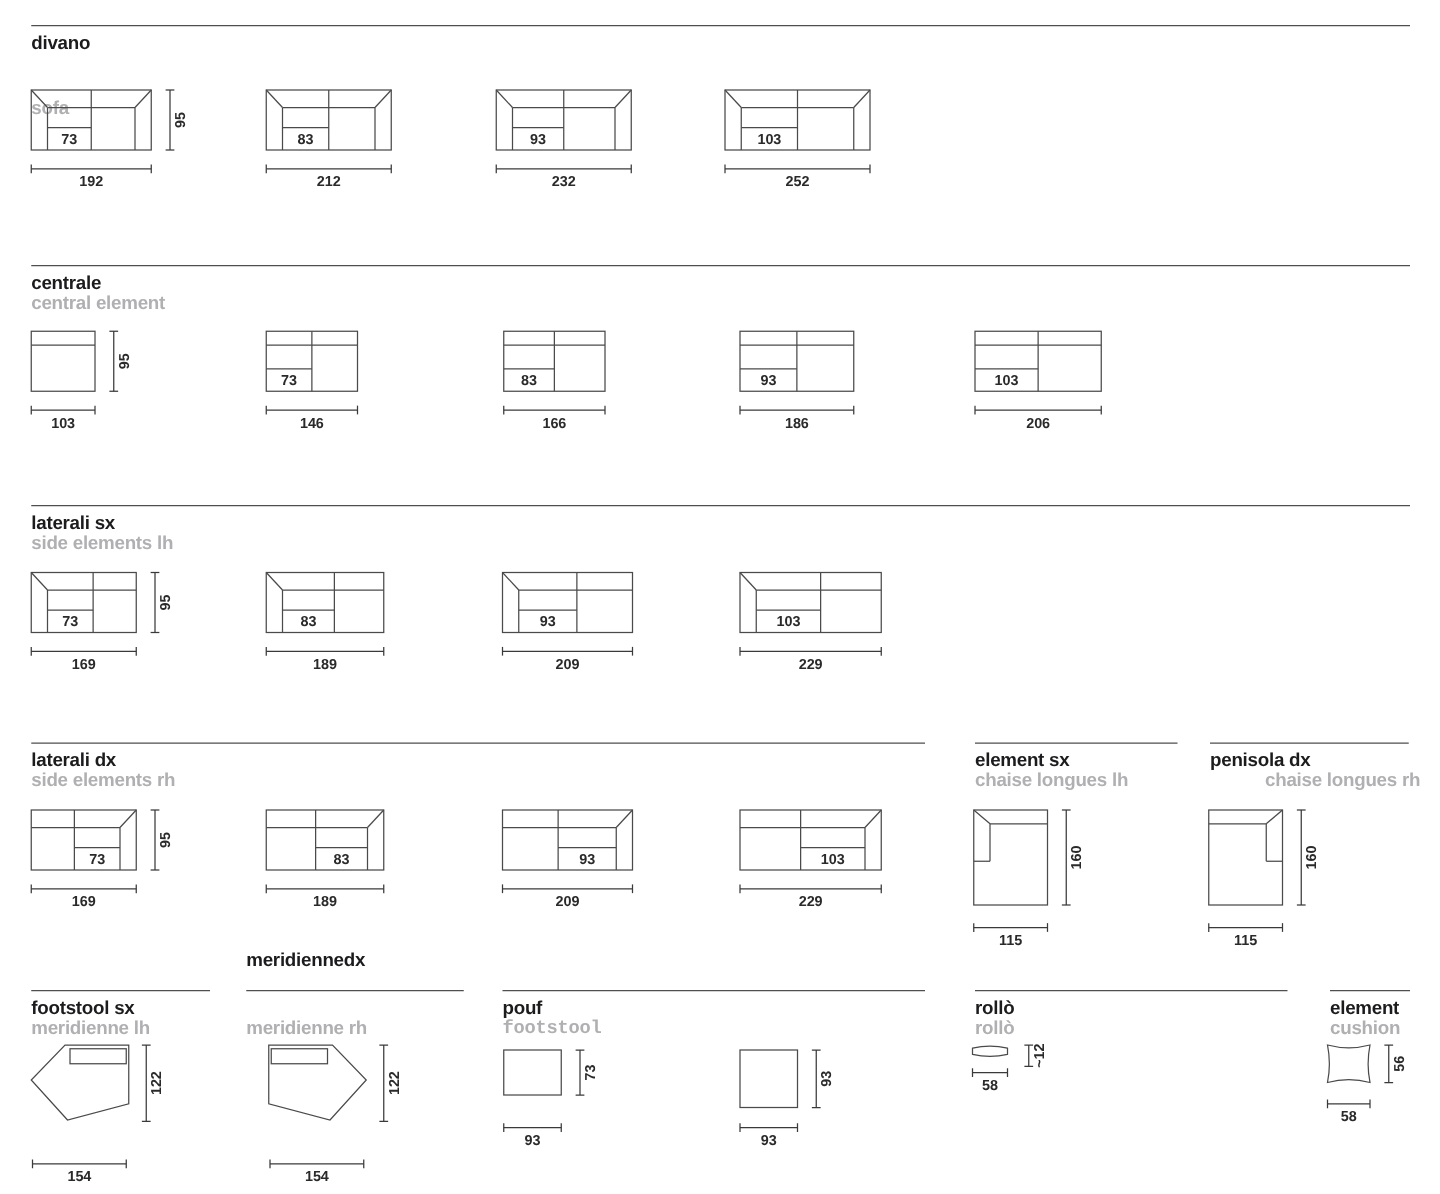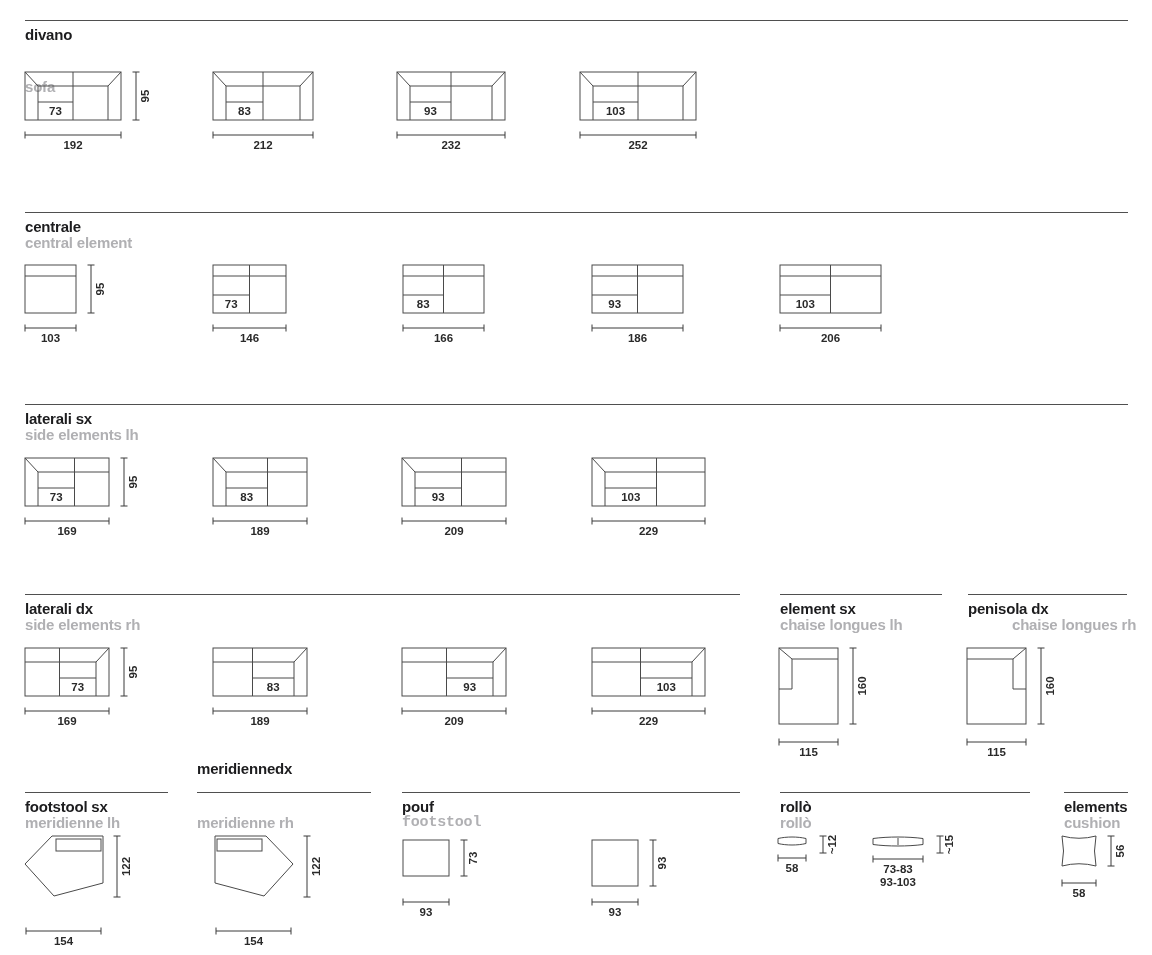--- a/index.html
+++ b/index.html
@@ -476,41 +476,22 @@
           <text x="56" y="10.5" text-anchor="middle" dominant-baseline="central" transform="rotate(-90 56 10.5)">~12</text>
         </g>
         <g>
           <line x1="2" y1="24" x2="30" y2="24" stroke="#3a3a3a" stroke-width="1" fill="none"></line>
           <line x1="2" y1="20.5" x2="2" y2="27.5" stroke="#3a3a3a" stroke-width="1" fill="none"></line>
           <line x1="30" y1="20.5" x2="30" y2="27.5" stroke="#3a3a3a" stroke-width="1" fill="none"></line>
           <text x="16" y="38" text-anchor="middle">58</text>
         </g>
       </svg>
     </div>
-    <div class="module" style="left: 871px; top: 834px;">
-      <svg width="114" height="62" viewBox="0 0 114 62">
-        <path d="M2,4.5 C17,2.5 37,2.5 52,4.5 L52,10.5 C37,12.5 17,12.5 2,10.5 Z" fill="none" stroke="#4a4a4a" stroke-width="1"></path>
-        <line x1="27" y1="4" x2="27" y2="11" stroke="#4a4a4a" stroke-width="1" fill="none"></line>
-        <g>
-          <line x1="69" y1="2" x2="69" y2="19" stroke="#3a3a3a" stroke-width="1" fill="none"></line>
-          <line x1="65.5" y1="2" x2="72.5" y2="2" stroke="#3a3a3a" stroke-width="1" fill="none"></line>
-          <line x1="65.5" y1="19" x2="72.5" y2="19" stroke="#3a3a3a" stroke-width="1" fill="none"></line>
-          <text x="78" y="10.5" text-anchor="middle" dominant-baseline="central" transform="rotate(-90 78 10.5)">~15</text>
-        </g>
-        <g>
-          <line x1="2" y1="25" x2="52" y2="25" stroke="#3a3a3a" stroke-width="1" fill="none"></line>
-          <line x1="2" y1="21.5" x2="2" y2="28.5" stroke="#3a3a3a" stroke-width="1" fill="none"></line>
-          <line x1="52" y1="21.5" x2="52" y2="28.5" stroke="#3a3a3a" stroke-width="1" fill="none"></line>
-          <text x="27" y="39" text-anchor="middle">73-83</text>
-        </g>
-        <text x="27" y="52" text-anchor="middle">93-103</text>
-      </svg>
-    </div>
     <div class="rule" style="left: 1064px; top: 792px; width: 64px;"></div>
-    <div class="section-title" style="left: 1064px; top: 798px;">elements</div>
+    <div class="section-title" style="left: 1064px; top: 798px;">element</div>
     <div class="section-subtitle" style="left: 1064px; top: 814px;">cushion</div>
     <div class="module" style="left: 1060px; top: 834px;">
       <svg width="94" height="70" viewBox="0 0 94 70">
         <path d="M2,2 Q19,6.5 36,2 Q33,17 36,32 Q19,27.5 2,32 Q5,17 2,2 Z" fill="none" stroke="#4a4a4a" stroke-width="1"></path>
         <g>
           <line x1="51" y1="2" x2="51" y2="32" stroke="#3a3a3a" stroke-width="1" fill="none"></line>
           <line x1="47.5" y1="2" x2="54.5" y2="2" stroke="#3a3a3a" stroke-width="1" fill="none"></line>
           <line x1="47.5" y1="32" x2="54.5" y2="32" stroke="#3a3a3a" stroke-width="1" fill="none"></line>
           <text x="60" y="17" text-anchor="middle" dominant-baseline="central" transform="rotate(-90 60 17)">56</text>
         </g>

